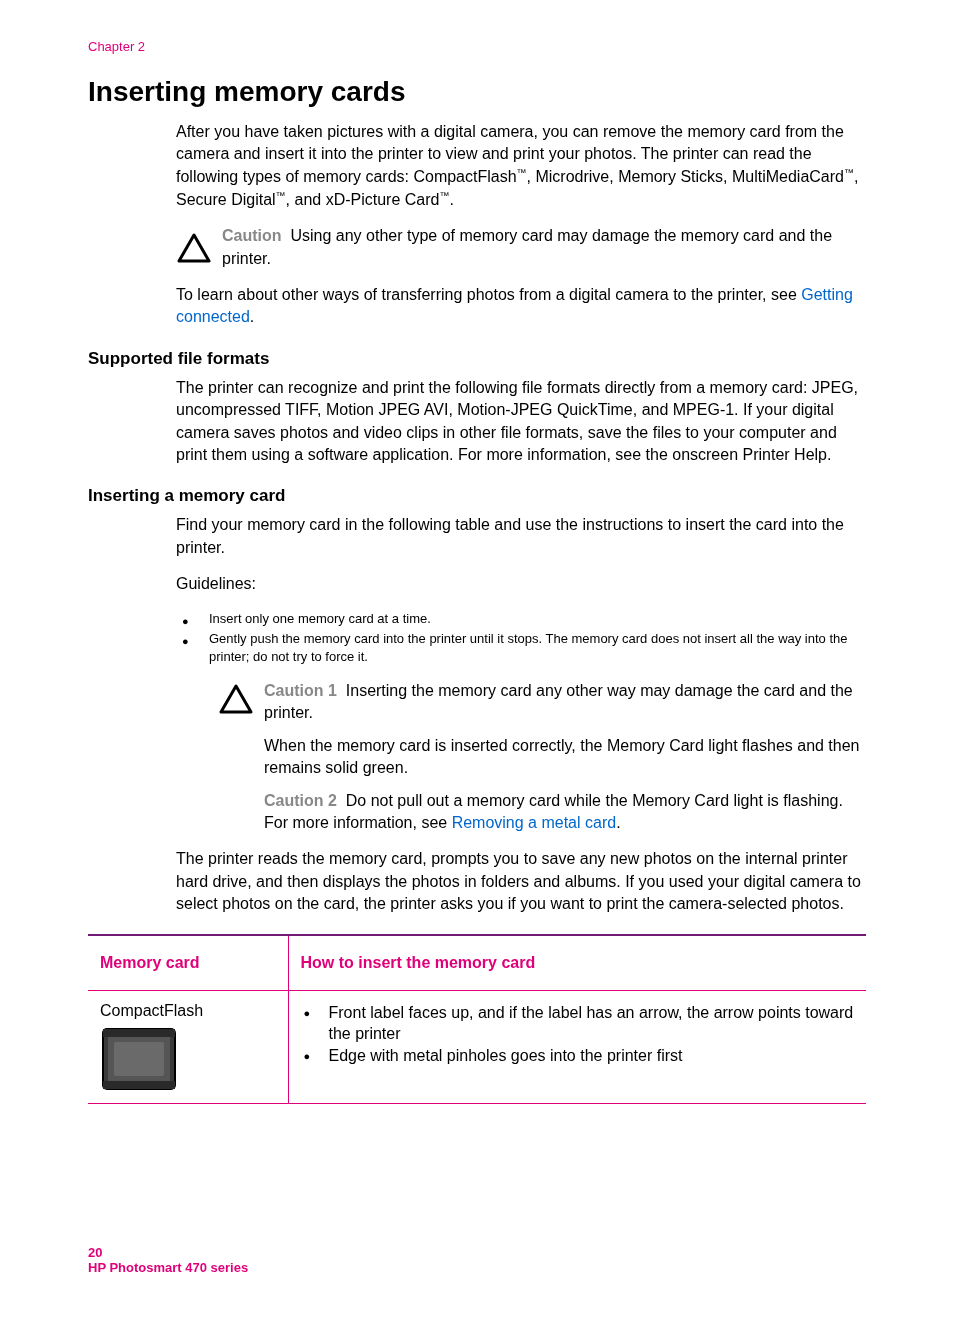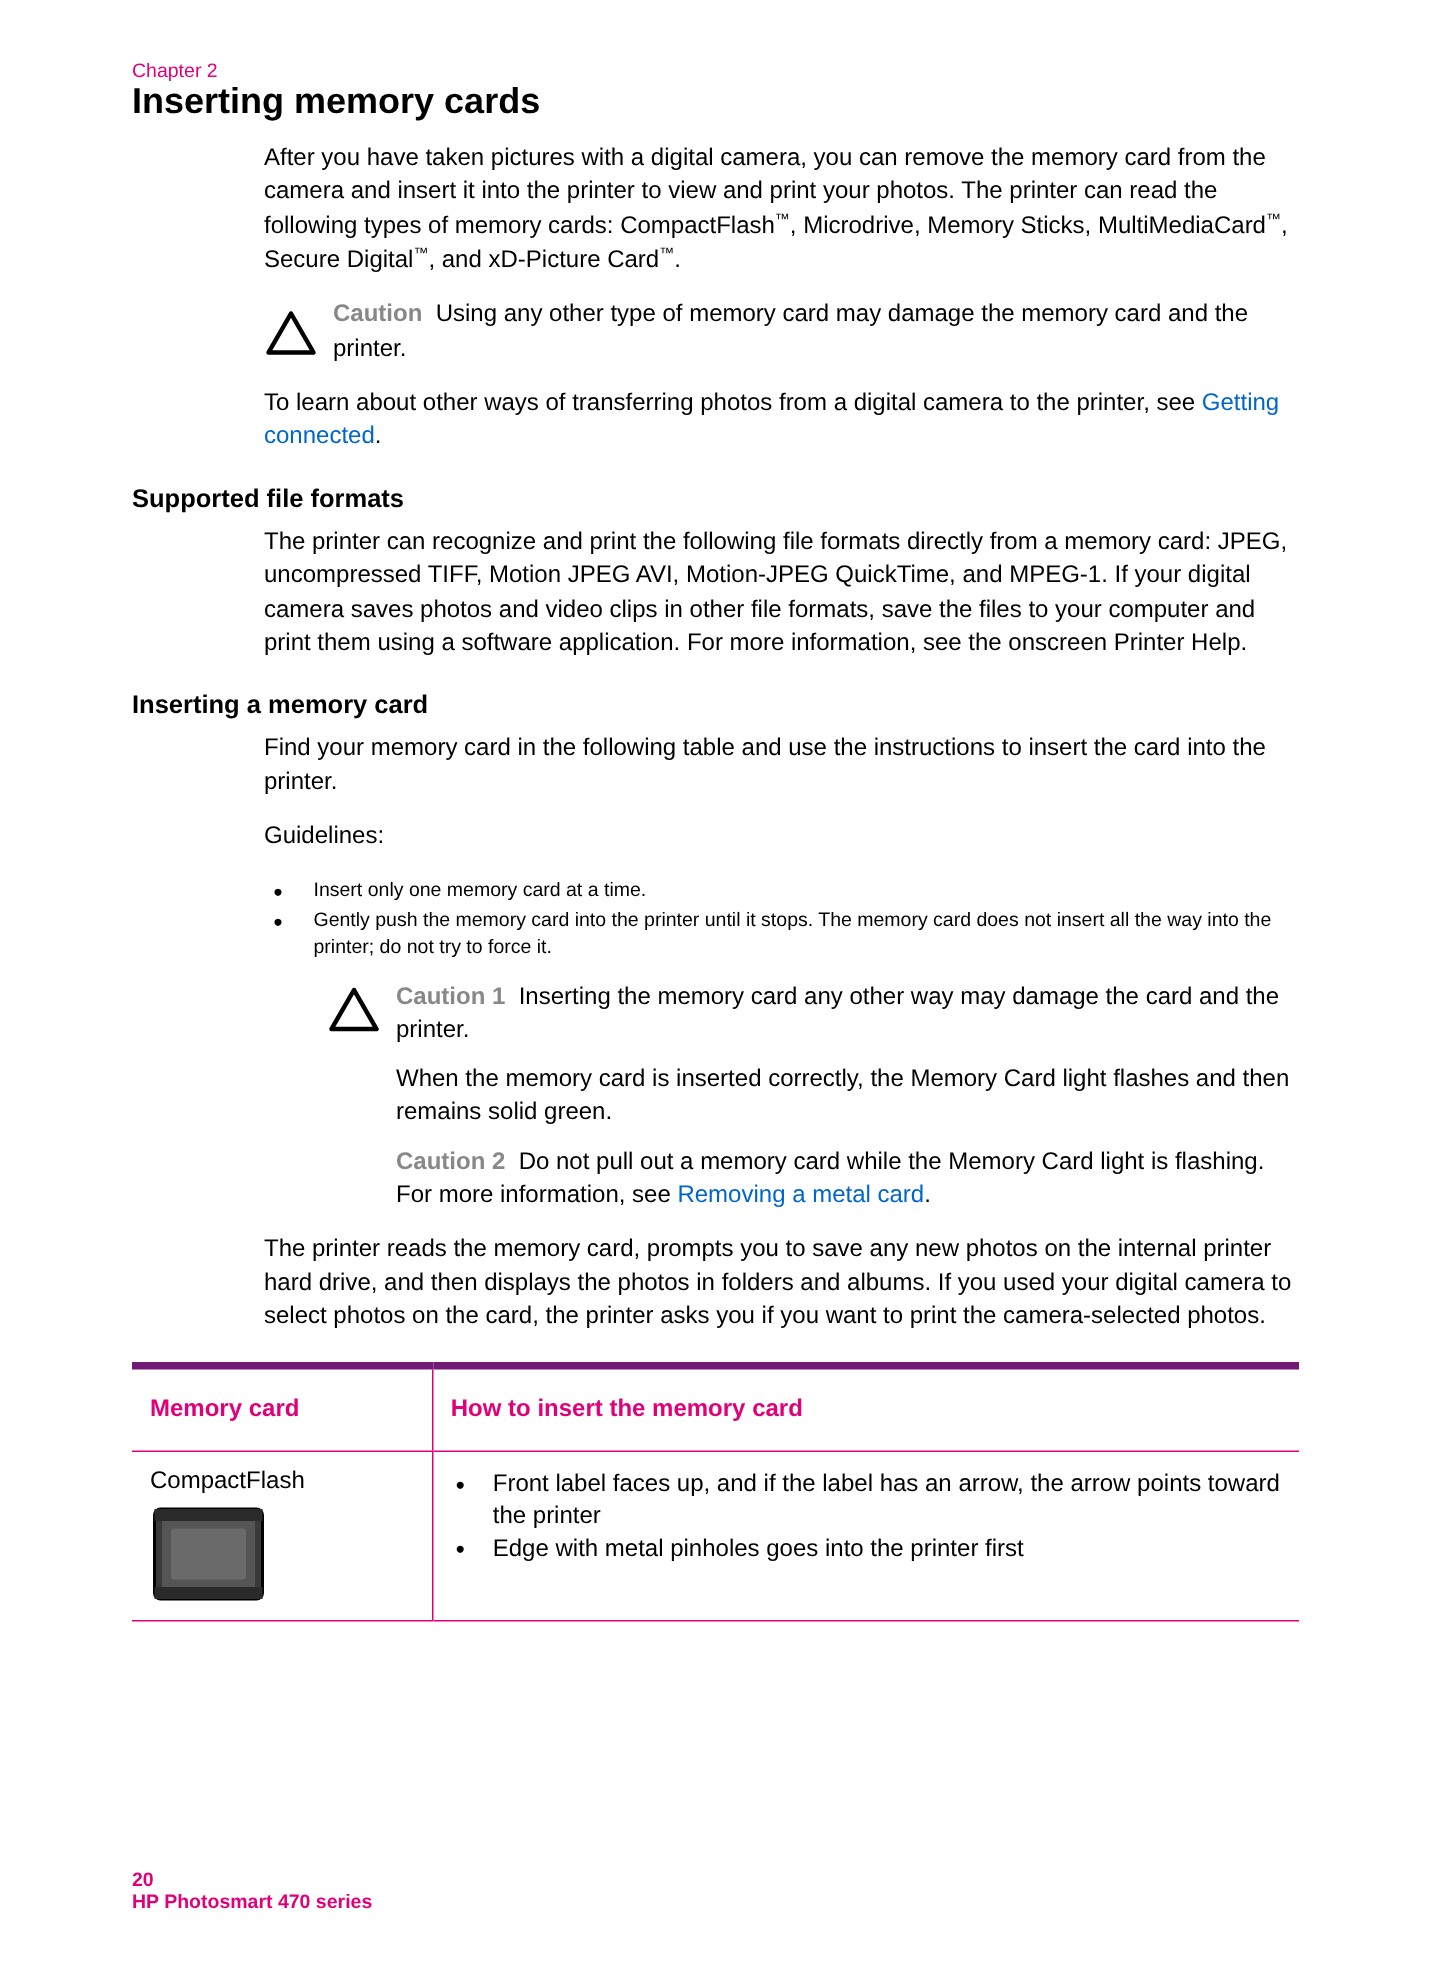--- a/index.html
+++ b/index.html
@@ -11,23 +11,24 @@
       font-family: Arial, Helvetica, sans-serif;
       background: #fff;
       width: 954px;
       height: 1321px;
       position: relative;
       padding: 39px 88px 0 88px;
     }
     .chapter-header {
       color: #e0007a;
       font-size: 13px;
+      margin-bottom: 22px;
     }
     .main-title {
-      font-size: 24px;
+      font-size: 28px;
       font-weight: bold;
       color: #000;
       margin-bottom: 13px;
     }
     .body-text {
       font-size: 16px;
       line-height: 1.4;
       color: #000;
       margin-left: 88px;
       margin-bottom: 14px;
@@ -100,21 +101,21 @@
     table {
       width: 100%;
       border-collapse: collapse;
     }
     table th {
       text-align: left;
       color: #e0007a;
       font-weight: bold;
       font-size: 16px;
       padding: 18px 12px;
-      border-top: 5px solid #701a75;
+      border-top: 2px solid #701a75;
       border-bottom: 1px solid #e0007a;
     }
     table td {
       padding: 11px 12px;
       border-bottom: 1px solid #e0007a;
       vertical-align: top;
       font-size: 16px;
     }
     table th:first-child, table td:first-child {
       width: 200px;

